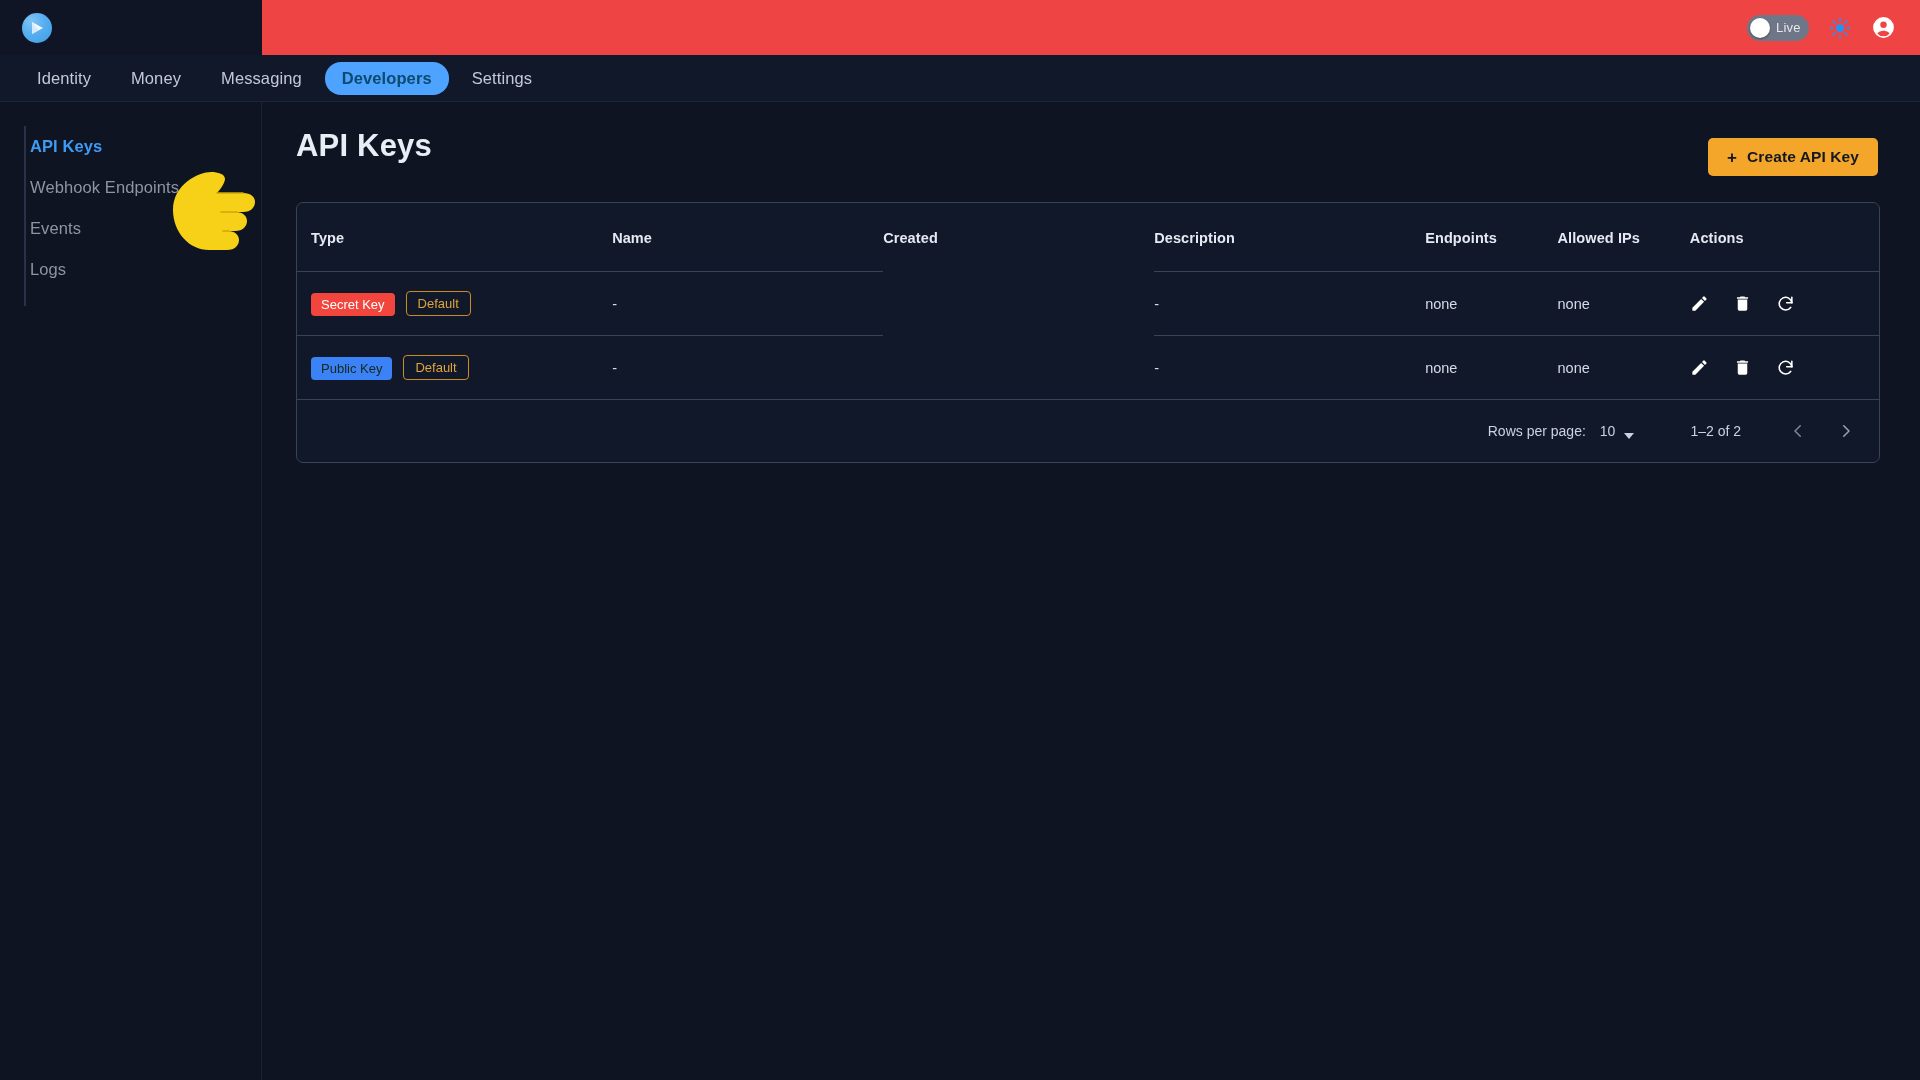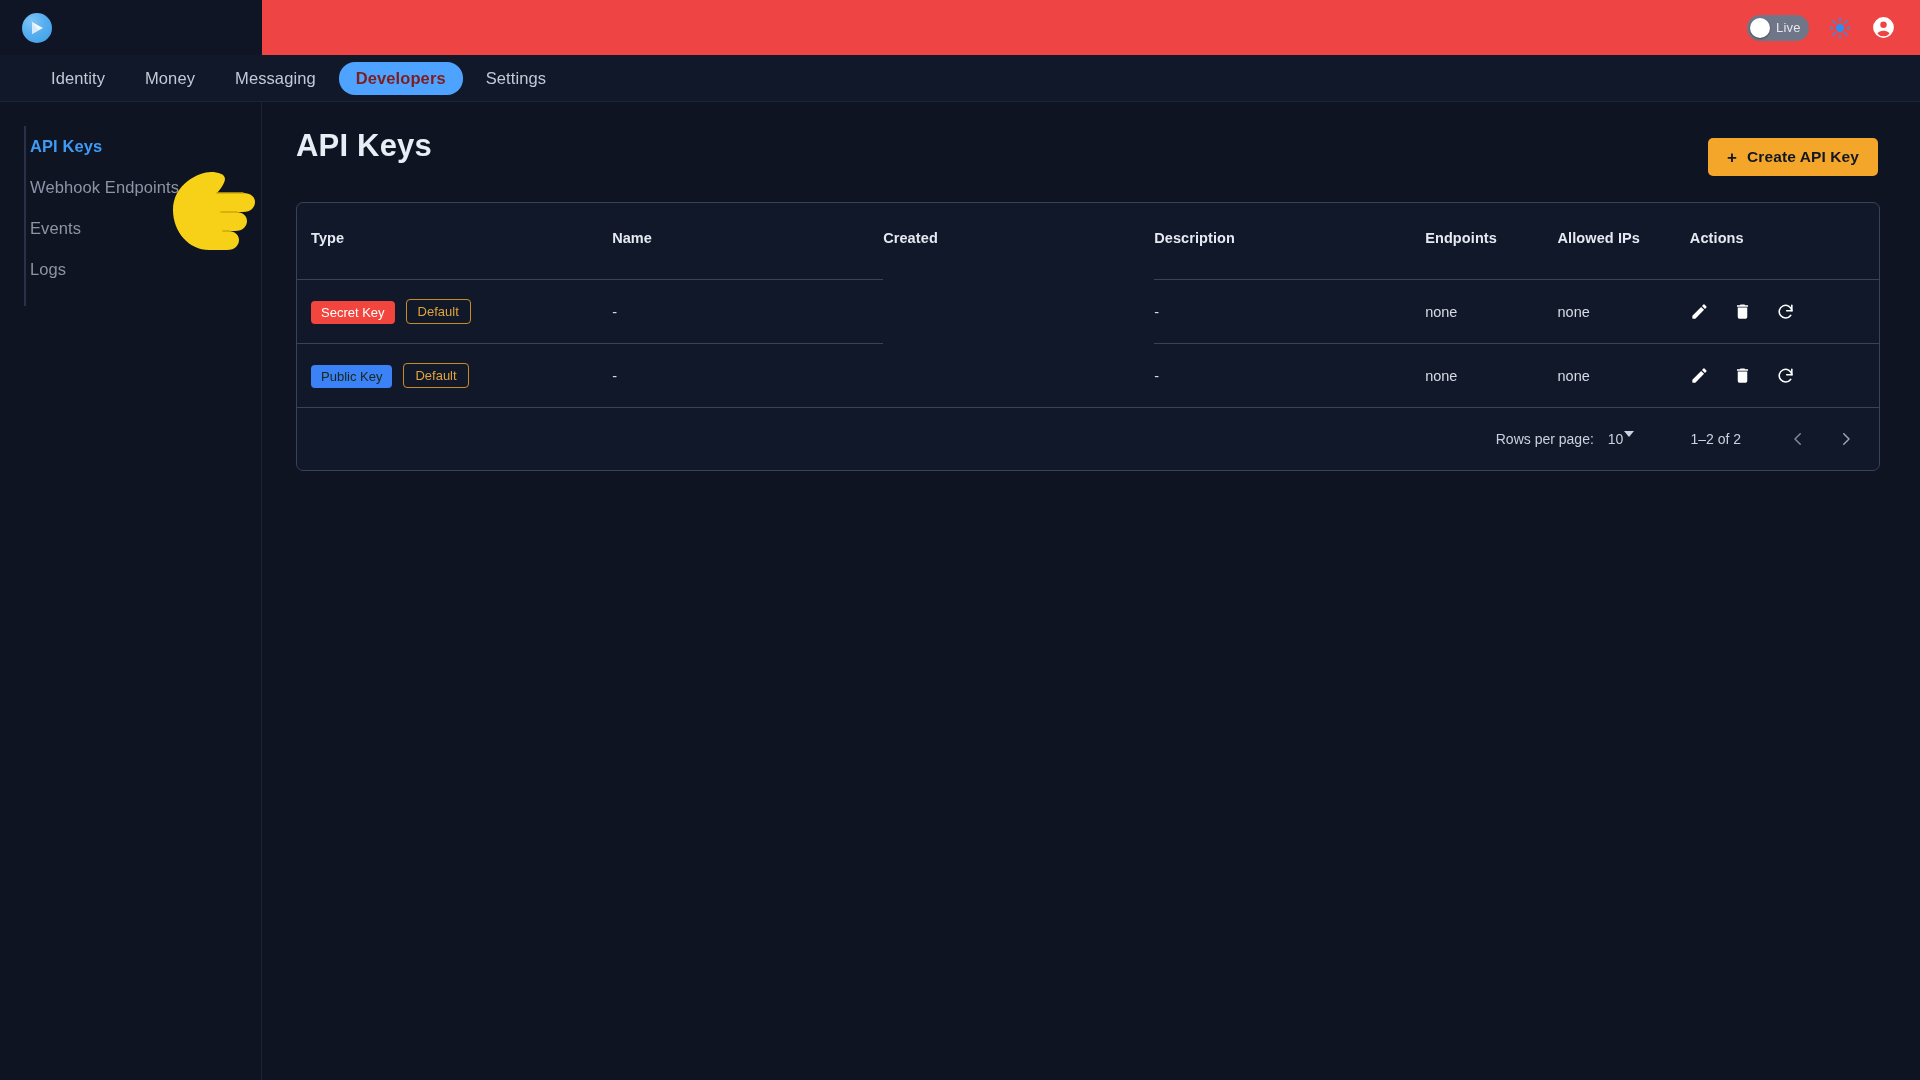--- a/index.html
+++ b/index.html
@@ -68,36 +68,36 @@
     letter-spacing: .2px;
   }
   .icon-btn { display: flex; align-items: center; justify-content: center; }
 
   
   .navbar {
     height: 47px;
     background: #111829;
     display: flex;
     align-items: center;
-    padding-left: 34px;
+    padding-left: 20px;
     gap: 6px;
     border-bottom: 1px solid #1d2539;
     text-align: right;
   }
   .nav-tab {
     font-size: 16.5px;
     color: #c3c9d6;
     padding: 7px 17px;
     border-radius: 16px;
     white-space: nowrap;
     letter-spacing: .1px;
   }
   .nav-tab.active {
     background: #4da3ff;
-    color: #7f1d1d;
+    color: #0c4a6e;
     font-weight: 600;
   }
 
   
   .page {
     display: flex;
     height: calc(1080px - 102px);
   }
   .sidebar {
     width: 262px;
@@ -170,21 +170,21 @@
     background: #111829;
     overflow: hidden;
   }
   table { width: 100%; border-collapse: collapse; }
 
   thead th {
     text-align: left;
     font-size: 14.5px;
     font-weight: 700;
     color: #e5e9f1;
-    padding: 27px 0 33px 0;
+    padding: 27px 0 25px 0;
     border-bottom: 1px solid #3a4257;
     letter-spacing: .1px;
   }
   
   thead th.no-rule, tbody td.no-rule { border-bottom-color: transparent; }
 
   tbody td {
     font-size: 14.5px;
     color: #d6dbe6;
     padding: 19px 0;
@@ -227,21 +227,21 @@
   .pager {
     display: flex;
     align-items: center;
     justify-content: flex-end;
     gap: 0;
     padding: 22px 16px 22px 0;
     font-size: 14px;
     color: #cbd1de;
   }
   .pager-label { margin-right: 14px; }
-  .pager-rows { display: flex; align-items: flex-start; gap: 1px; cursor: pointer; }
+  .pager-rows { display: flex; align-items: flex-end; gap: 9px; cursor: pointer; }
   .caret { width: 0; height: 0; border-left: 5px solid transparent; border-right: 5px solid transparent; border-top: 6px solid #cbd1de; }
   .pager-range { margin: 0 48px 0 56px; }
   .pager-nav { display: flex; align-items: center; gap: 30px; padding-right: 8px; }
   .chev { cursor: pointer; display: flex; }
 
   
   .hand {
     position: absolute;
     left: -97px;
     top: 68px;

